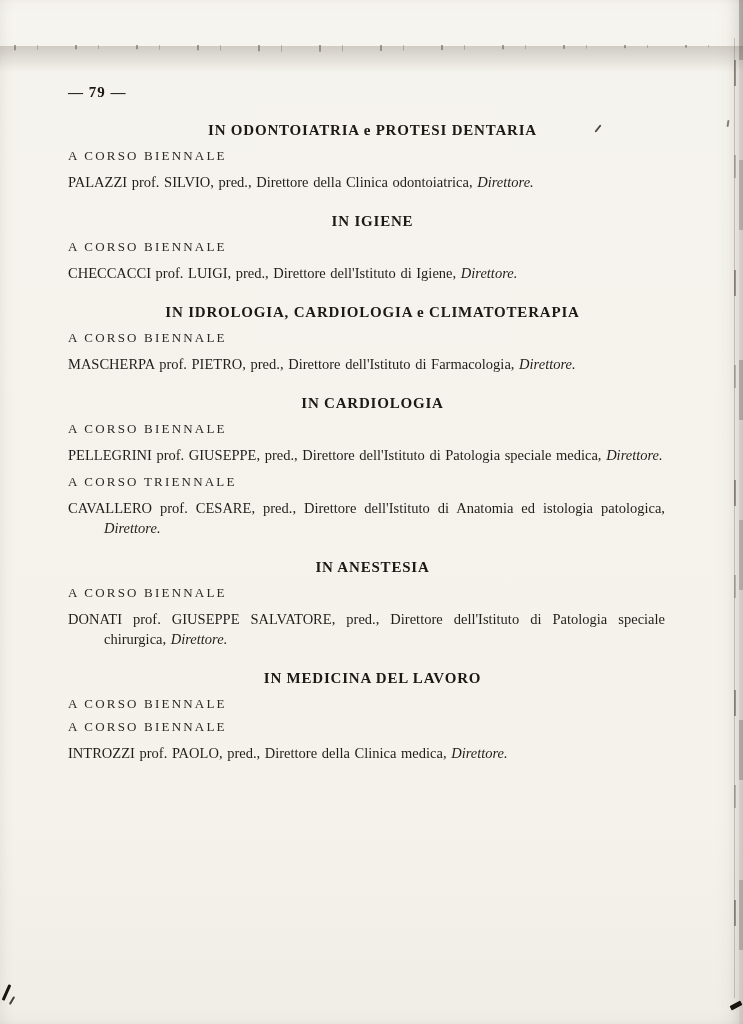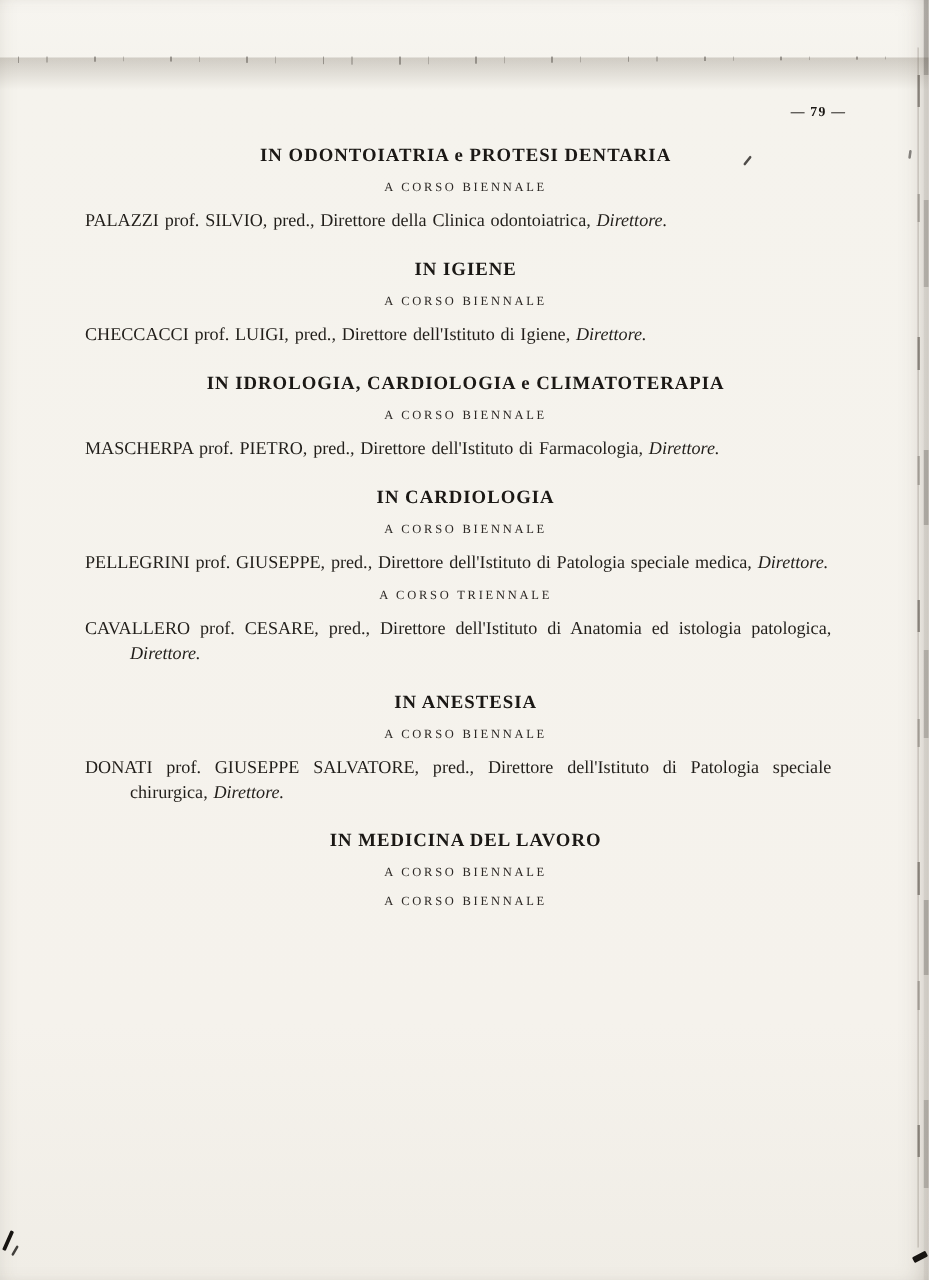--- a/index.html
+++ b/index.html
@@ -47,29 +47,29 @@
   .mark{position:absolute;background:#171411;border-radius:1px;}
   .mark-bl{left:5px;top:984px;width:3px;height:17px;transform:rotate(24deg);}
   .mark-bl2{left:11px;top:996px;width:2px;height:9px;transform:rotate(30deg);opacity:.8;}
   .mark-br{right:1px;top:1003px;width:12px;height:5px;transform:rotate(-28deg);}
   .mark-check{left:597px;top:124px;width:2px;height:9px;transform:rotate(38deg);opacity:.75;}
   .mark-tr{right:14px;top:120px;width:2px;height:7px;transform:rotate(8deg);opacity:.5;}
 
   
   .content{position:relative;padding:84px 66px 0 68px;}
   .page-number{
-    text-align:right;font-weight:bold;font-size:11px;letter-spacing:1px;
+    text-align:left;font-weight:bold;font-size:15px;letter-spacing:1px;
     margin:0 0 14px 0;color:#191613;
   }
   .sec-title{
     text-align:center;font-weight:bold;font-size:15px;line-height:18px;
     letter-spacing:.8px;margin:20px 0 0 0;color:#1b1815;
   }
   .sec-sub{
-    text-align:center;font-size:10px;line-height:13px;letter-spacing:2.2px;
+    font-size:13px;line-height:13px;letter-spacing:2.2px;
     margin:10px 0 0 0;color:#2c2825;
   }
   .sec-body{
     font-size:14.5px;line-height:20px;margin:10px 12px 0 0;
     text-align:justify;word-spacing:1px;
     padding-left:36px;text-indent:-36px;color:#211e1a;
   }
   .it{font-style:italic;}
 </style>
 </head>
@@ -128,16 +128,17 @@
       <p class="sec-body"><span>DONATI prof. GIUSEPPE SALVATORE, pred., Direttore dell'Istituto di Patologia speciale chirurgica, </span><span class="it">Direttore.</span><span></span></p>
     </section>
 
     <section>
       <h2 class="sec-title">IN MEDICINA DEL LAVORO</h2>
       <div class="sec-sub">A CORSO BIENNALE</div>
     </section>
 
     <section>
       <div class="sec-sub">A CORSO BIENNALE</div>
+      <p class="sec-body"><span>INTROZZI prof. PAOLO, pred., Direttore della Clinica medica, </span><span class="it">Direttore.</span><span></span></p>
     </section>
 
   </div>
 </div>
 
 </body></html>

